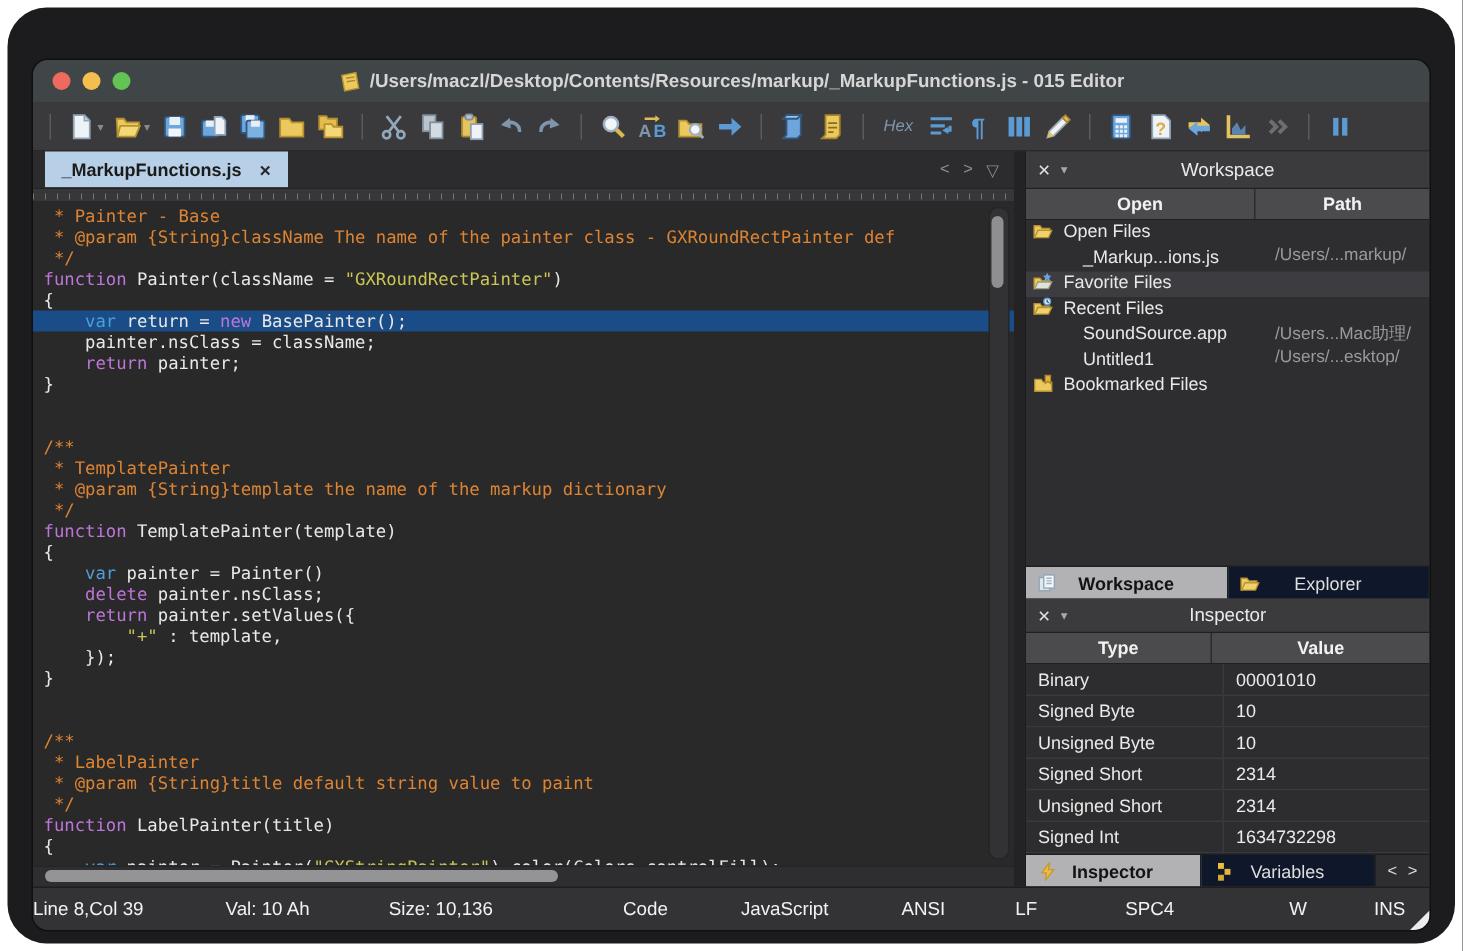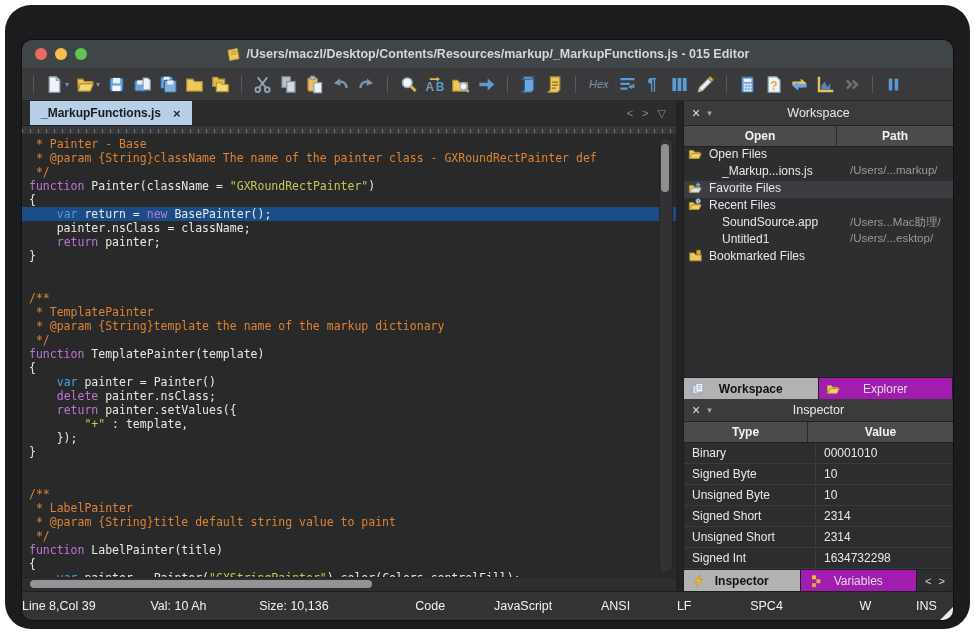--- a/index.html
+++ b/index.html
@@ -61,21 +61,21 @@
   .cdiv{width:1px;background:#2c2c2e;}
   .ws-rows{flex:0 0 auto;}
   .ws-row{height:17px;display:flex;align-items:flex-start;font-size:12px;color:#e8e8e8;position:relative;}
   .ws-row.sel{background:var(--selected_row);}
   .ws-ic{width:16px;height:14px;margin-right:5px;flex:0 0 auto;}
   .ws-ic svg{width:15px;height:14px;display:block;}
   .ws-path{position:absolute;left:166px;color:var(--path_gray);font-size:11.5px;white-space:nowrap;}
   .panel-fill{flex:1;}
   .side-tabs{height:21px;display:flex;border-top:1px solid #1f1f21;flex:0 0 auto;}
   .stab{flex:1;position:relative;display:flex;align-items:center;justify-content:center;font-size:12px;
-        color:#dedede;background:#a21caf;border-right:1px solid #1f1f21;}
+        color:#dedede;background:#0f172a;border-right:1px solid #1f1f21;}
   .stab.active{background:var(--active_tab_btn);color:#121212;font-weight:bold;}
   .stab .ws-ic{position:absolute;left:7px;margin:0;}
   .stab-nav{width:36px;display:flex;align-items:center;justify-content:center;gap:7px;color:#d8d8d8;font-size:11px;background:#2e2e30;}
   .insp-rows{flex:0 0 auto;}
   .insp-row{height:20px;display:flex;background:#2d2d2f;border-bottom:1px solid #3a3a3c;font-size:12px;color:#eaeaea;}
   .insp-type{width:123px;display:flex;align-items:center;padding-left:8px;flex:0 0 auto;}
   .insp-val{flex:1;display:flex;align-items:center;padding-left:8px;border-left:1px solid #3a3a3c;}
 
   
   .statusbar{height:28px;background:var(--status_bg);border-top:1px solid #1e1e20;display:flex;align-items:center;

